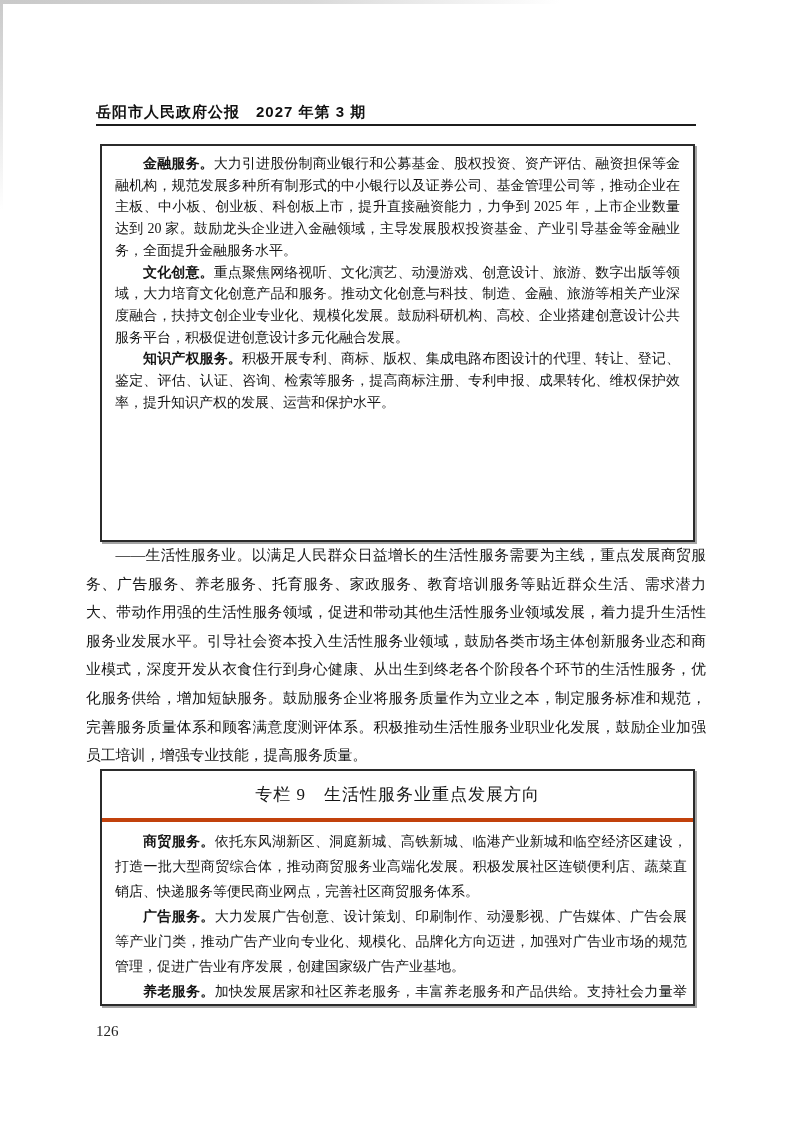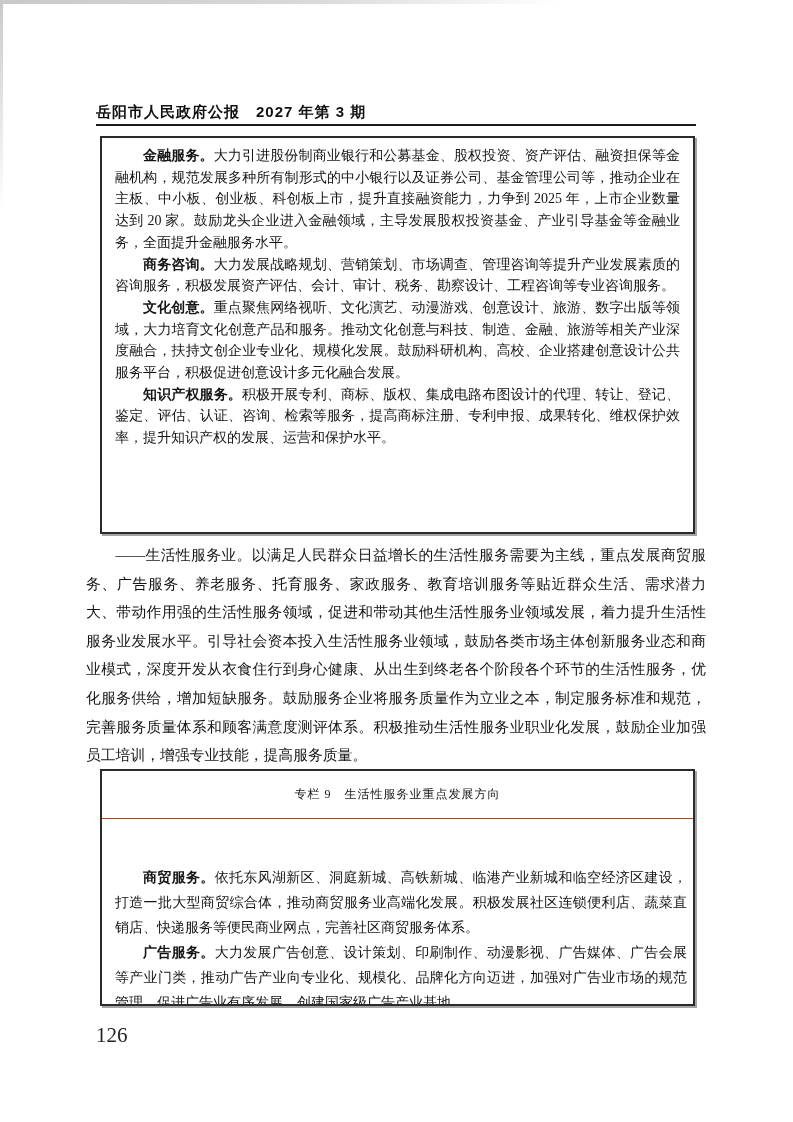--- a/index.html
+++ b/index.html
@@ -30,21 +30,21 @@
     background:#1c1c1c;
   }
   .doc-box{
     position:absolute;left:100px;width:595px;
     box-sizing:border-box;
     border:2px solid #2b2b2b;
     box-shadow:2px 2px 0 rgba(90,90,90,0.55);
     background:#fff;
     overflow:hidden;
   }
-  #box1{top:136px;height:398px;padding:7px 13px 8px 13px;}
+  #box1{top:144px;height:398px;padding:7px 13px 8px 13px;}
   .box-para{
     margin:0;
     font-size:14px;
     line-height:21.7px;
     text-align:justify;
     text-indent:2em;
     color:#151515;
   }
   .lead{font-weight:700;}
   .lead-normal{font-weight:700;}
@@ -54,44 +54,43 @@
     line-height:28.6px;
     text-align:justify;
     text-indent:2em;
     color:#151515;
     margin:0;
   }
   #box2{top:769px;height:237px;padding:0;}
   .box2-title{
     height:47px;line-height:47px;
     text-align:center;
-    border-bottom:1px solid #c2410c;
-    font-size:12px;color:#151515;
+    border-bottom:4px solid #c2410c;
+    font-size:17px;color:#151515;
     letter-spacing:1px;
   }
-  .box2-body{padding:7px 6px 8px 13px;margin-top:39px;}
+  .box2-body{padding:7px 6px 8px 13px;}
   .box2-body .box-para{line-height:25px;}
   .page-number{
     position:absolute;left:96px;top:1023px;
-    font-size:21px;color:#222;
+    font-size:15px;color:#222;
     font-family:"Liberation Serif","DejaVu Serif",serif;
   }
 </style>
 </head>
 <body>
 
 <div class="scan-edge-top"></div>
 <div class="scan-edge-left"></div>
 
 <div class="page-header">岳阳市人民政府公报　2027 年第 3 期</div>
 <div class="header-rule"></div>
 
 <div class="doc-box" id="box1">
   <p class="box-para"><span class="lead">金融服务。</span><span>大力引进股份制商业银行和公募基金、股权投资、资产评估、融资担保等金融机构，规范发展多种所有制形式的中小银行以及证券公司、基金管理公司等，推动企业在主板、中小板、创业板、科创板上市，提升直接融资能力，力争到 2025 年，上市企业数量达到 20 家。鼓励龙头企业进入金融领域，主导发展股权投资基金、产业引导基金等金融业务，全面提升金融服务水平。</span></p>
-  <p class="box-para"><span class="lead">商务咨询。</span><span>大力发展战略规划、营销策划、市场调查、管理咨询等提升产业发展素质的咨询服务，积极发展资产评估、会计、审计、税务、勘察设计、工程咨询等专业咨询服务。</span></p>
   <p class="box-para"><span class="lead-normal">文化创意。</span><span>重点聚焦网络视听、文化演艺、动漫游戏、创意设计、旅游、数字出版等领域，大力培育文化创意产品和服务。推动文化创意与科技、制造、金融、旅游等相关产业深度融合，扶持文创企业专业化、规模化发展。鼓励科研机构、高校、企业搭建创意设计公共服务平台，积极促进创意设计多元化融合发展。</span></p>
   <p class="box-para"><span class="lead">知识产权服务。</span><span>积极开展专利、商标、版权、集成电路布图设计的代理、转让、登记、鉴定、评估、认证、咨询、检索等服务，提高商标注册、专利申报、成果转化、维权保护效率，提升知识产权的发展、运营和保护水平。</span></p>
 </div>
 
 <p class="body-para">——生活性服务业。以满足人民群众日益增长的生活性服务需要为主线，重点发展商贸服务、广告服务、养老服务、托育服务、家政服务、教育培训服务等贴近群众生活、需求潜力大、带动作用强的生活性服务领域，促进和带动其他生活性服务业领域发展，着力提升生活性服务业发展水平。引导社会资本投入生活性服务业领域，鼓励各类市场主体创新服务业态和商业模式，深度开发从衣食住行到身心健康、从出生到终老各个阶段各个环节的生活性服务，优化服务供给，增加短缺服务。鼓励服务企业将服务质量作为立业之本，制定服务标准和规范，完善服务质量体系和顾客满意度测评体系。积极推动生活性服务业职业化发展，鼓励企业加强员工培训，增强专业技能，提高服务质量。</p>
 
 <div class="doc-box" id="box2">
   <div class="box2-title">专栏 9　生活性服务业重点发展方向</div>
   <div class="box2-body">
     <p class="box-para"><span class="lead">商贸服务。</span><span>依托东风湖新区、洞庭新城、高铁新城、临港产业新城和临空经济区建设，打造一批大型商贸综合体，推动商贸服务业高端化发展。积极发展社区连锁便利店、蔬菜直销店、快递服务等便民商业网点，完善社区商贸服务体系。</span></p>

